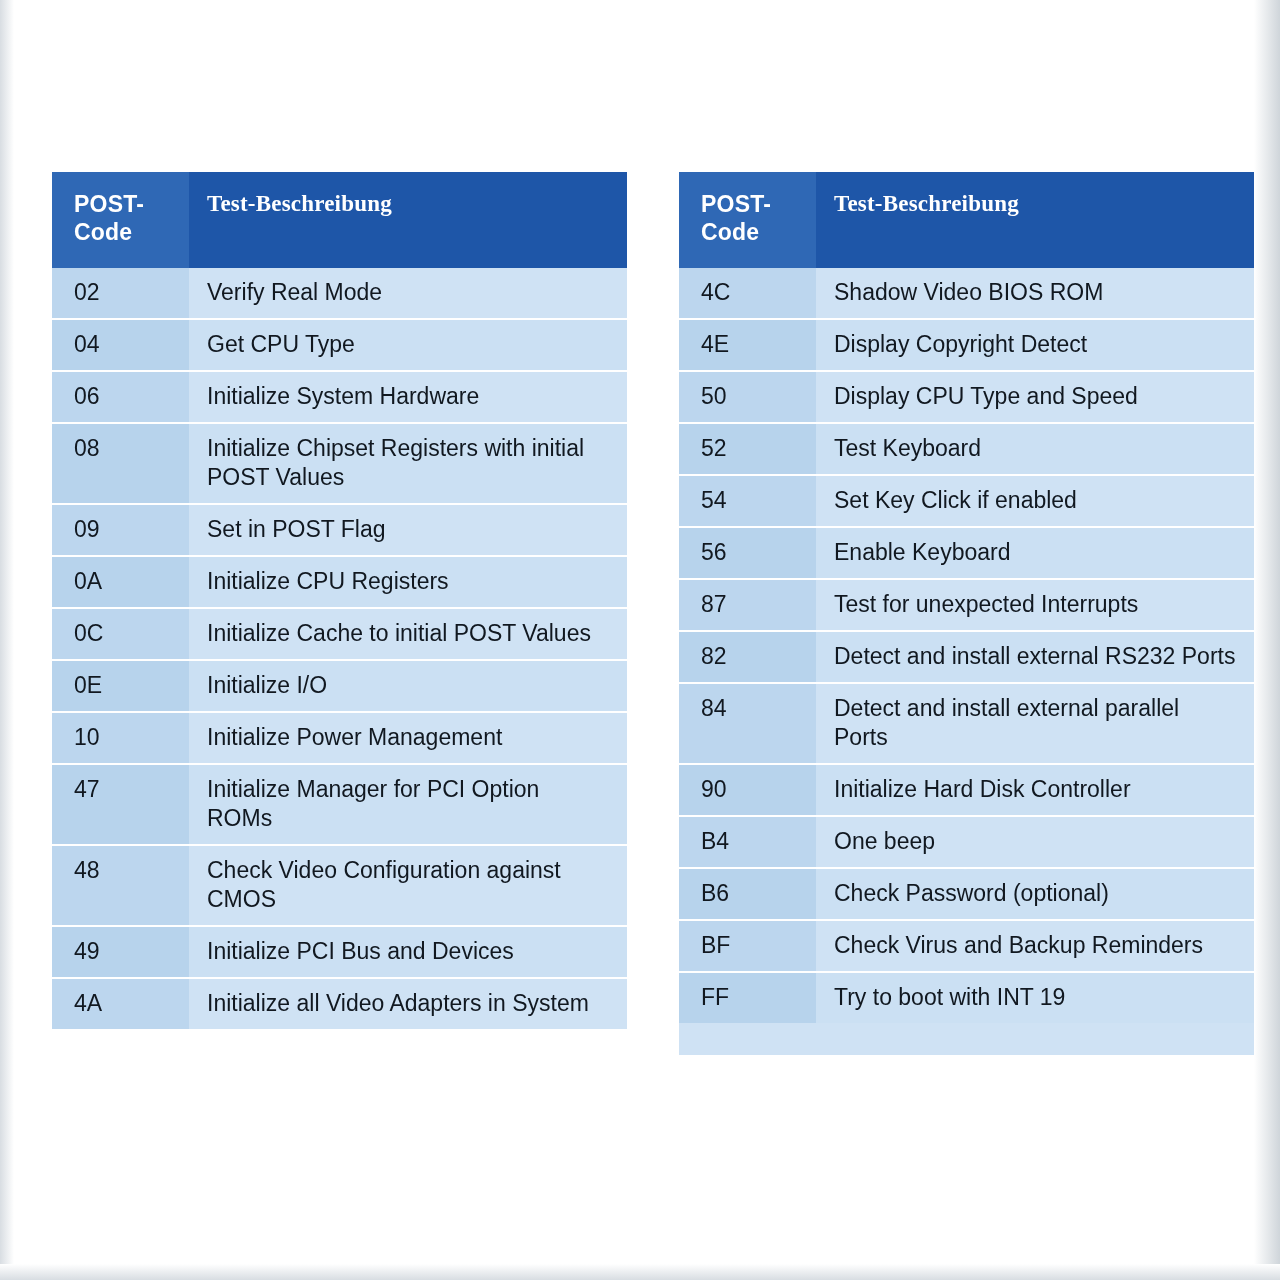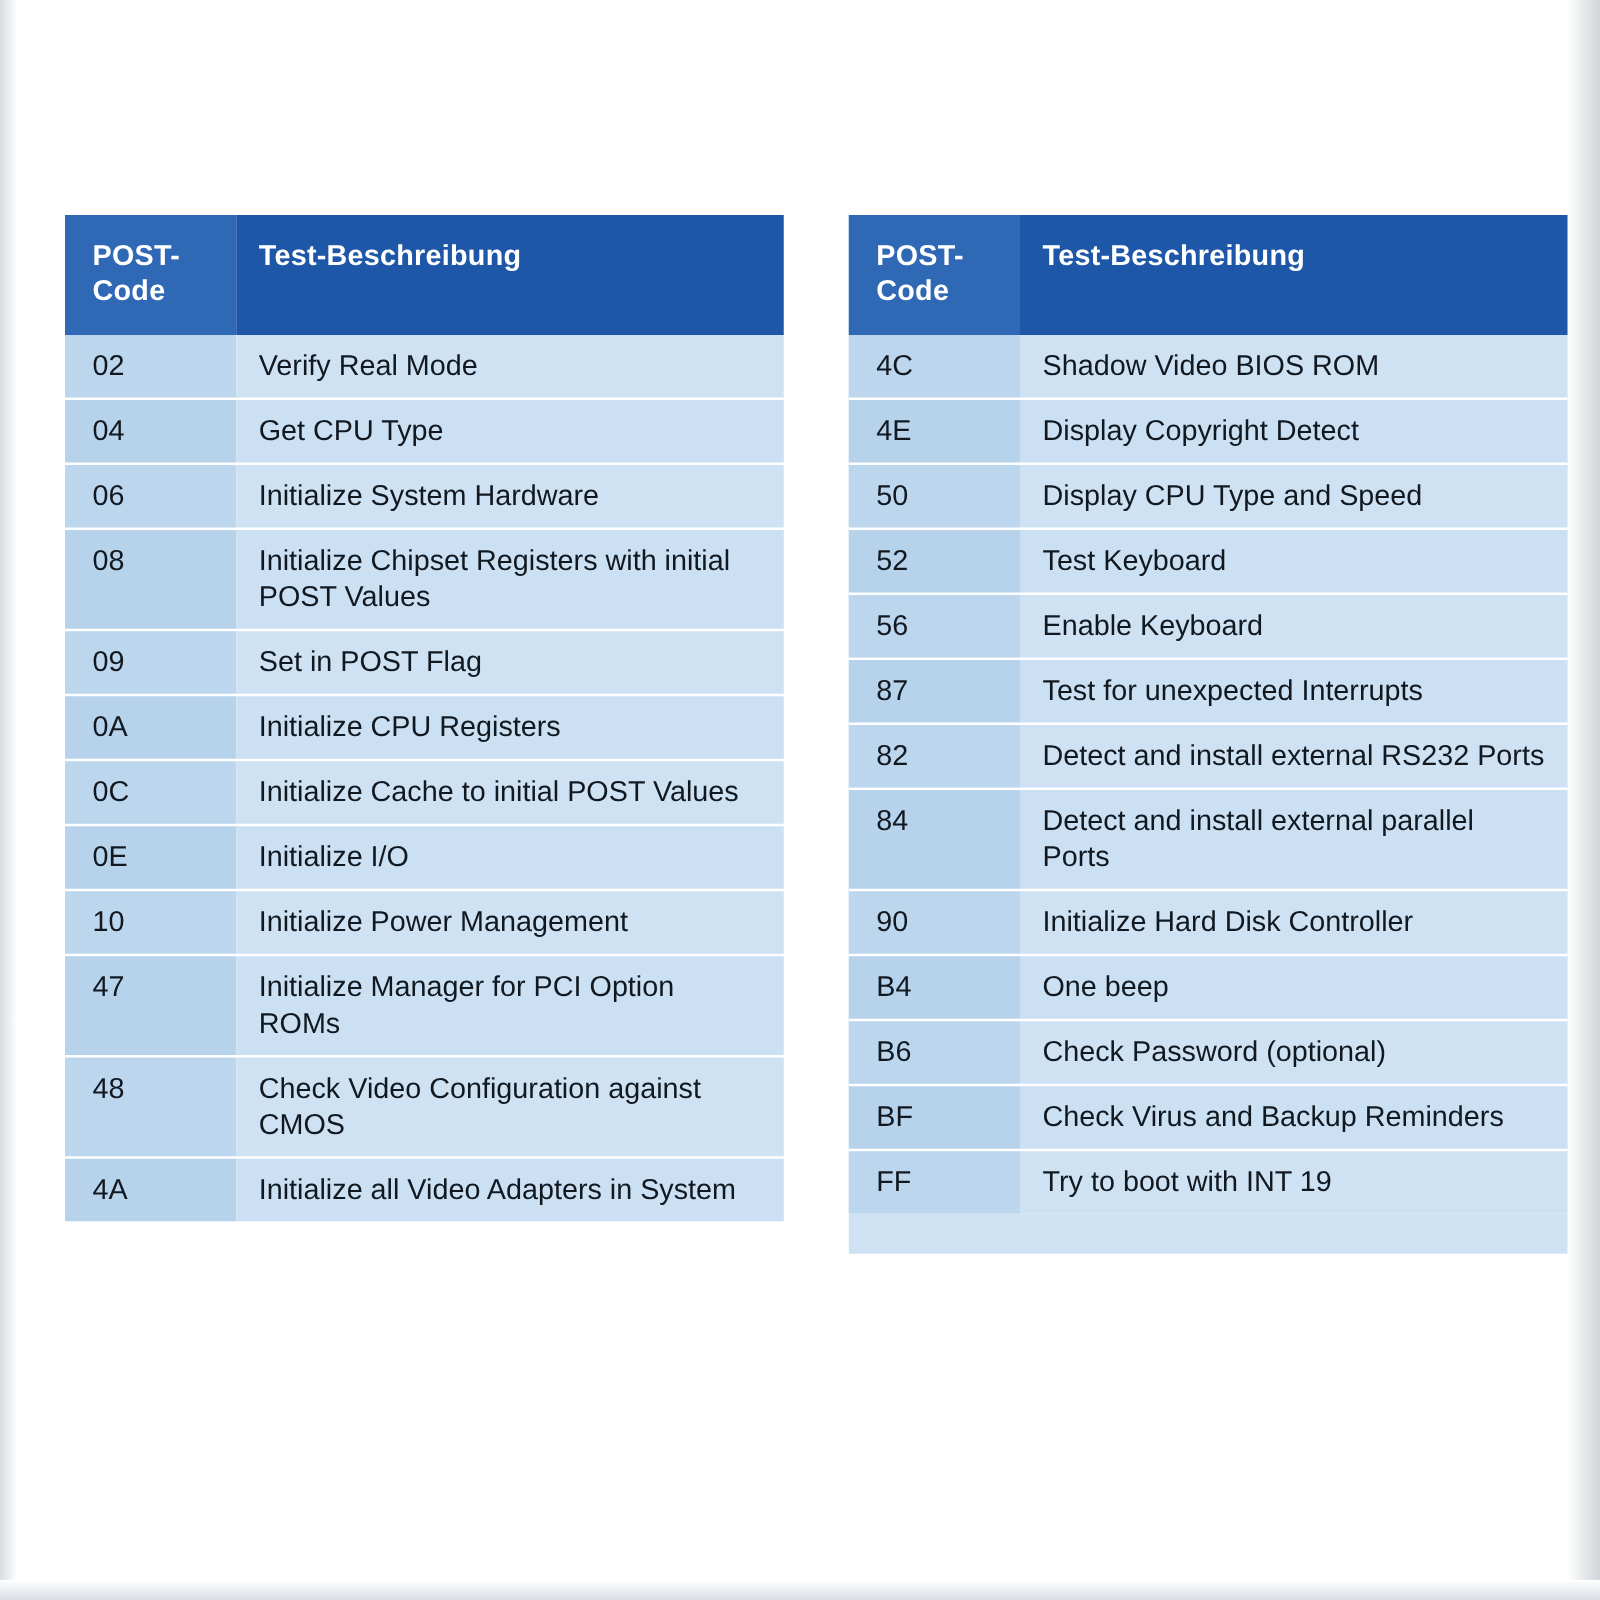--- a/index.html
+++ b/index.html
@@ -73,20 +73,21 @@
     line-height: 1.22;
     border: none;
   }
   .post-table thead th.code-head {
     background: #2f68b5;
     padding-left: 22px;
   }
   .post-table thead th.desc-head {
     background: #1e56a8;
     padding-left: 18px;
+    font-family: Liberation Serif, serif;
   }
 
   .post-table tbody td {
     font-size: 23px;
     color: #111820;
     vertical-align: top;
     line-height: 1.26;
     padding: 10px 14px 11px 22px;
     border-bottom: 2px solid #ffffff;
   }
@@ -175,20 +176,24 @@
           </tr>
           <tr>
             <td class="code-cell">47</td>
             <td class="desc-cell">Initialize Manager for PCI Option ROMs</td>
           </tr>
           <tr>
             <td class="code-cell">48</td>
             <td class="desc-cell">Check Video Configuration against CMOS</td>
           </tr>
           <tr>
+            <td class="code-cell">49</td>
+            <td class="desc-cell">Initialize PCI Bus and Devices</td>
+          </tr>
+          <tr>
             <td class="code-cell">4A</td>
             <td class="desc-cell">Initialize all Video Adapters in System</td>
           </tr>
         </tbody>
       </table>
     </div>
 
     <div class="table-wrap t2-wrap">
       <table class="post-table">
         <colgroup>
@@ -215,20 +220,24 @@
           </tr>
           <tr>
             <td class="code-cell">50</td>
             <td class="desc-cell">Display CPU Type and Speed</td>
           </tr>
           <tr>
             <td class="code-cell">52</td>
             <td class="desc-cell">Test Keyboard</td>
           </tr>
           <tr>
+            <td class="code-cell">54</td>
+            <td class="desc-cell">Set Key Click if enabled</td>
+          </tr>
+          <tr>
             <td class="code-cell">56</td>
             <td class="desc-cell">Enable Keyboard</td>
           </tr>
           <tr>
             <td class="code-cell">87</td>
             <td class="desc-cell">Test for unexpected Interrupts</td>
           </tr>
           <tr>
             <td class="code-cell">82</td>
             <td class="desc-cell">Detect and install external RS232 Ports</td>

